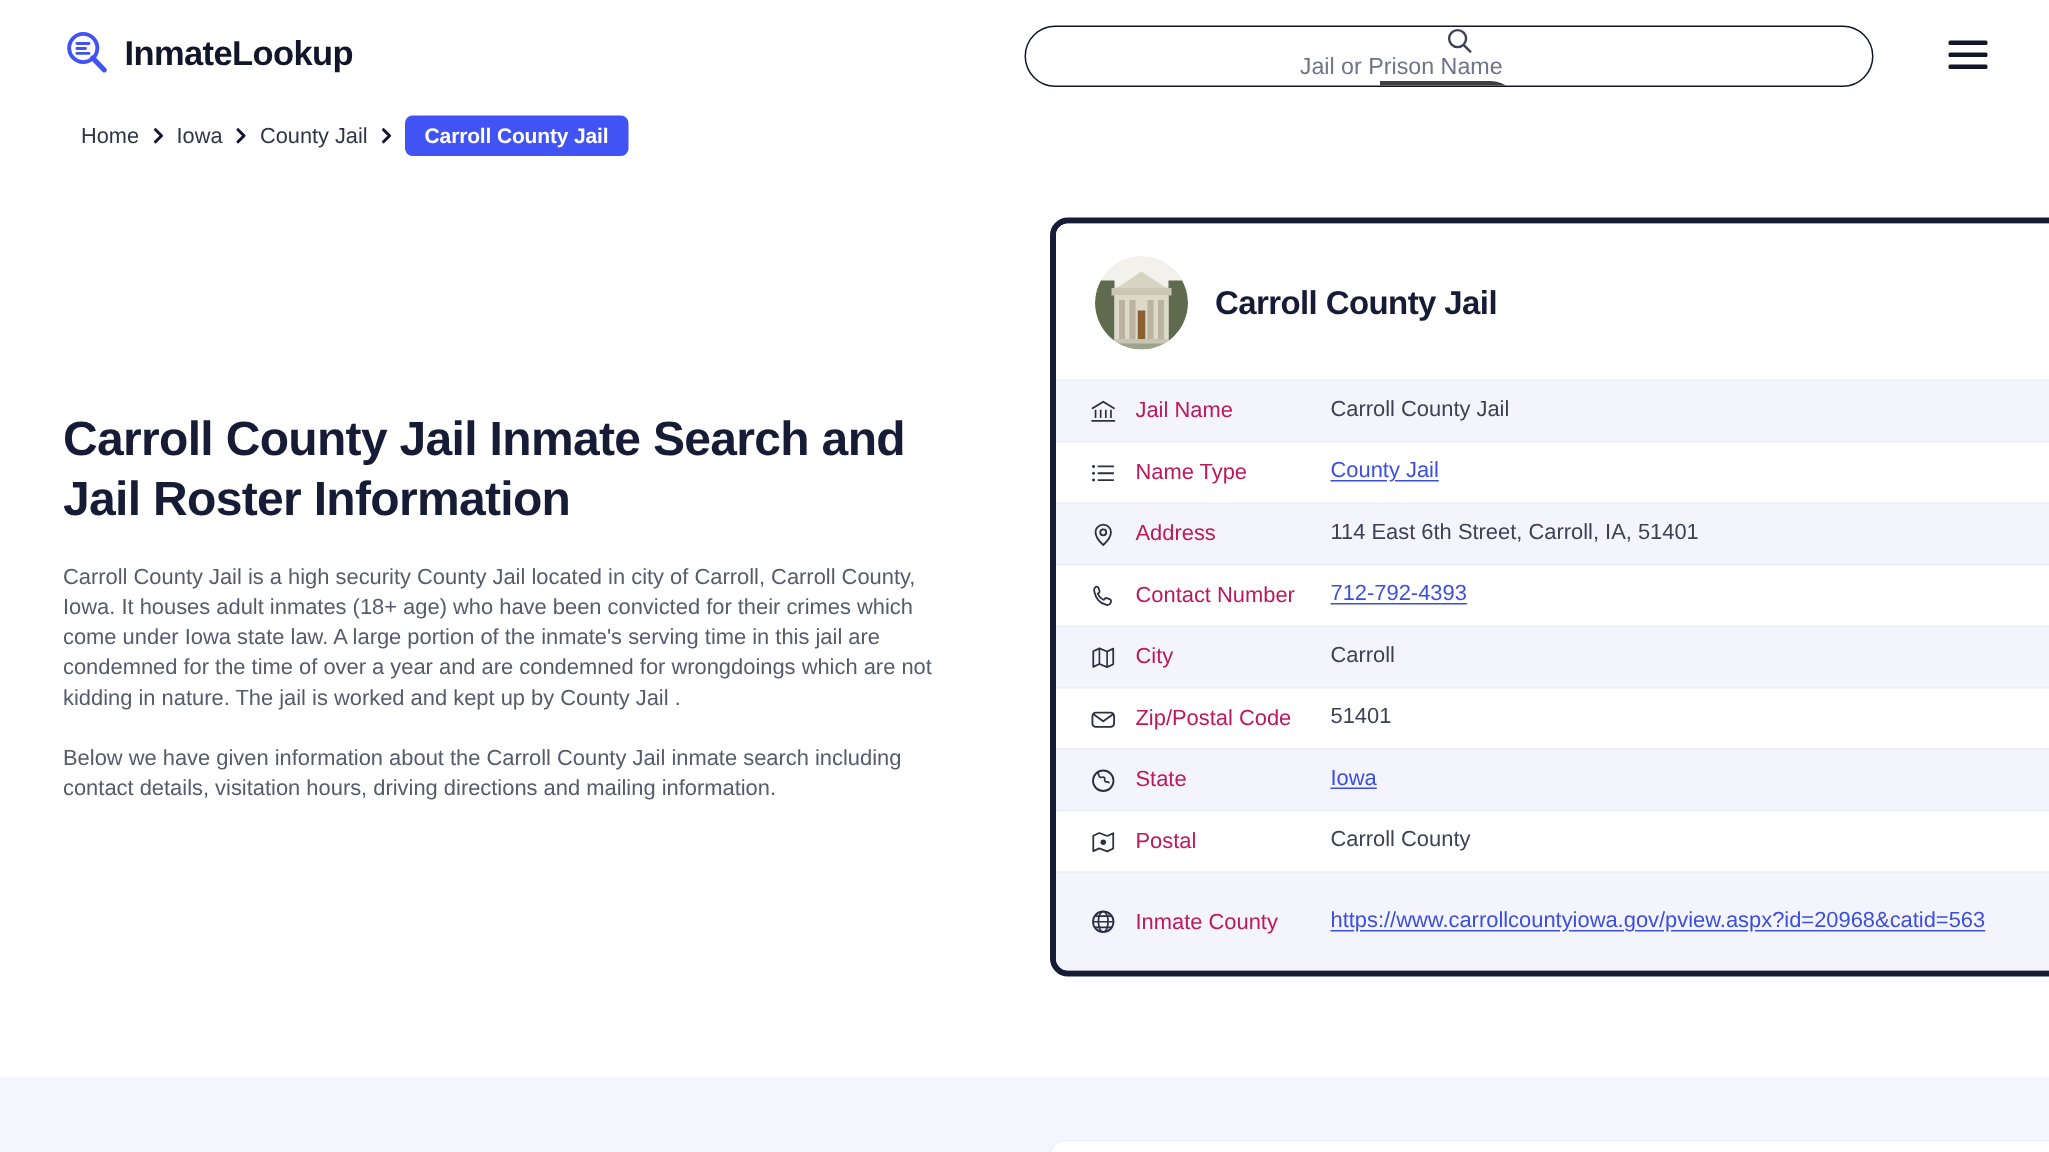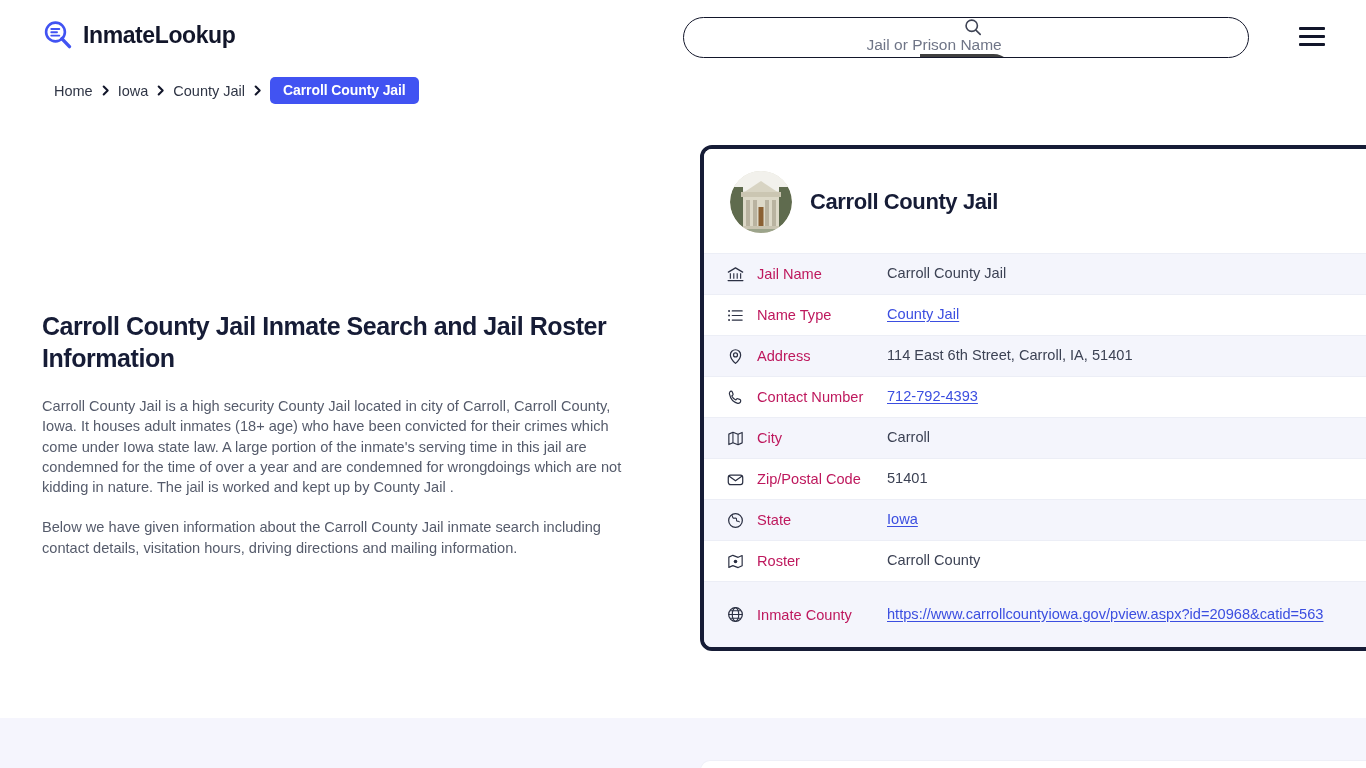--- a/index.html
+++ b/index.html
@@ -140,27 +140,26 @@
   }
 
   
   .left-col {
     position: absolute;
     left: 42px;
     top: 272px;
     width: 590px;
   }
   .page-title {
-    font-size: 25px;
+    font-size: 32px;
     font-weight: 700;
     line-height: 1.26;
     color: #161c36;
     letter-spacing: -0.45px;
     margin-bottom: 22px;
-    margin-top: 39px;
   }
   .para {
     font-size: 14.6px;
     line-height: 1.39;
     color: #555b6b;
     margin-bottom: 20px;
   }
   .para:last-child { margin-bottom: 0; }
 
   
@@ -446,21 +445,21 @@
       <span class="row-value"><a>Iowa</a></span>
     </div>
 
     <div class="info-row">
       <span class="row-icon">
         <svg viewBox="0 0 20 20" fill="none" xmlns="http://www.w3.org/2000/svg">
           <path d="M3 5.4 L7.2 3.5 L12.8 5.6 L17 3.7 V14.4 L12.8 16.4 L7.2 14.3 L3 16.2 Z" stroke="#2b3043" stroke-width="1.25" stroke-linejoin="round"></path>
           <circle cx="10" cy="10" r="1.9" fill="#2b3043"></circle>
         </svg>
       </span>
-      <span class="row-label">Roster</span>
+      <span class="row-label">Postal</span>
       <span class="row-value">Carroll County</span>
     </div>
 
     <div class="info-row tall">
       <span class="row-icon">
         <svg viewBox="0 0 20 20" fill="none" xmlns="http://www.w3.org/2000/svg">
           <circle cx="10" cy="10" r="7.2" stroke="#2b3043" stroke-width="1.3"></circle>
           <line x1="2.8" y1="10" x2="17.2" y2="10" stroke="#2b3043" stroke-width="1.2"></line>
           <line x1="4.4" y1="6" x2="15.6" y2="6" stroke="#2b3043" stroke-width="1.2"></line>
           <line x1="4.4" y1="14" x2="15.6" y2="14" stroke="#2b3043" stroke-width="1.2"></line>

